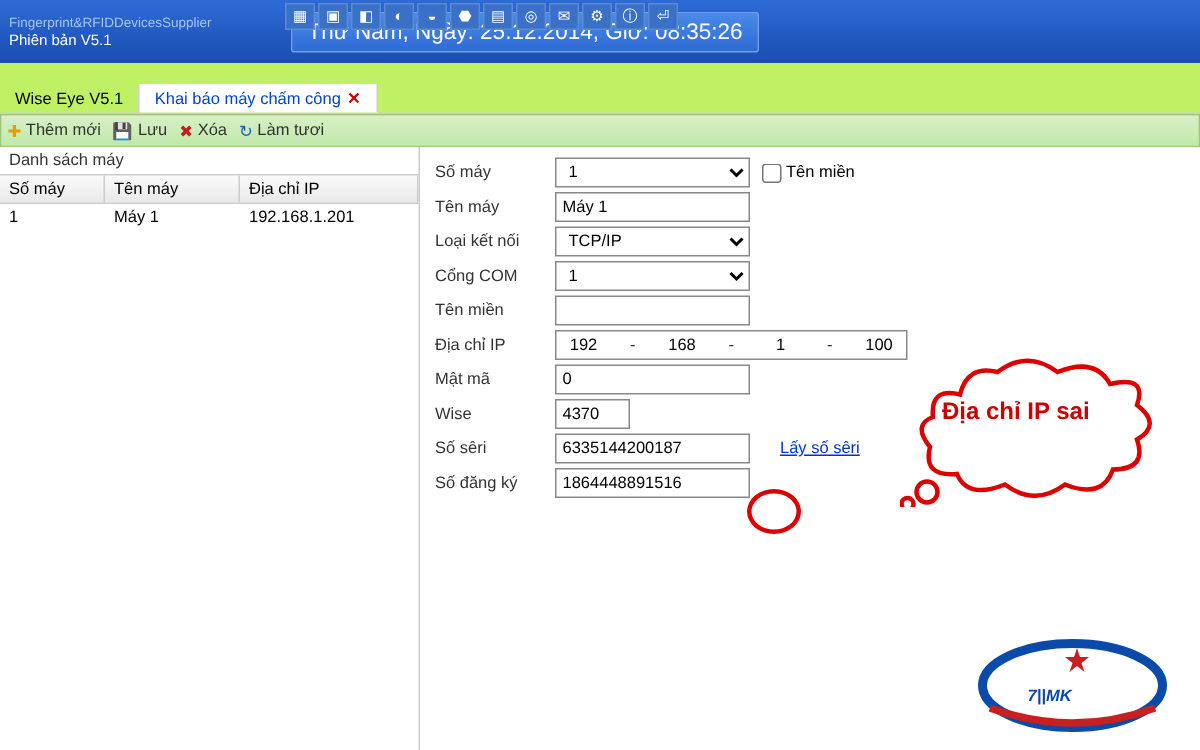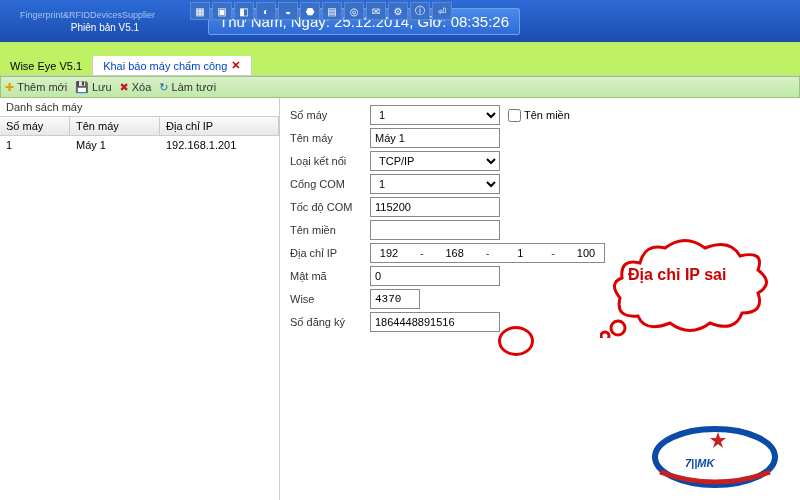--- a/index.html
+++ b/index.html
@@ -1,21 +1,21 @@
 <!DOCTYPE html>
 <html><head>
 <meta charset="utf-8">
 <style>
 * { box-sizing: border-box; margin: 0; padding: 0; font-family: Tahoma, Arial, sans-serif; font-size: 11px; }
 body { background: #fff; width: 800px; height: 500px; overflow: hidden; position: relative; }
 
 .header { background: linear-gradient(#2e6bd6, #1a4db0); height: 42px; display: flex; align-items: center; color: #fff; padding: 0 6px; }
-.header-left { width: 178px; font-size: 10px; color: #a8c4f0; margin-left: 14px; }
+.header-left { width: 178px; font-size: 10px; color: #a8c4f0; }
 .header-left .sup { font-size: 9px; }
-.header-left .ver { font-size: 10px; color: #fff; margin-top: 2px; text-align: center; padding-right: 8px; }
+.header-left .ver { font-size: 10px; color: #fff; margin-top: 2px; text-align: left; padding-right: 8px; }
 .header-date { background: linear-gradient(#4a8ae8, #2e6bd6); border: 1px solid #6fa0e8; border-radius: 2px; padding: 4px 10px; font-size: 15px; color: #fff; }
 .toolbar-icons { display: flex; gap: 2px; position: absolute; top: 2px; left: 190px; }
 .toolbar-icons .ico { width: 20px; height: 18px; background: #3a70c8; border: 1px solid #5a8ad0; display: flex; align-items: center; justify-content: center; font-size: 10px; color: #fff; cursor: pointer; }
 
 .tabs { display: flex; background: #bef264; border-bottom: 1px solid #ccc; height: 34px; align-items: flex-end; }
 .tab { padding: 3px 10px; border-right: 1px solid #ccc; display: flex; align-items: center; gap: 4px; cursor: pointer; }
 .tab.active { background: #fff; margin-top: 28px; }
 .tab .label { color: #0044cc; }
 .tab .close { color: #c00; font-weight: bold; cursor: pointer; }
 
@@ -39,21 +39,21 @@
 .list-row { display: flex; }
 .list-row .cell { padding: 3px 6px; }
 
 .right-panel { flex: 1; padding: 4px 10px; position: relative; }
 .right-panel .panel-title { padding: 3px 0; }
 .form-row { display: flex; align-items: center; margin: 3px 0; }
 .form-row .lbl { width: 80px; color: #333; }
 .form-row input[type=text], .form-row select { border: 1px solid #888; padding: 2px 4px; height: 20px; background: #fff; }
 .form-row select { width: 130px; }
 .form-row input[type=text] { width: 130px; }
-.form-row input.sm { width: 50px; font-family: Liberation Mono, monospace; }
+.form-row input.sm { width: 50px; }
 .chk { margin-left: 8px; display: flex; align-items: center; gap: 3px; }
 .ip-group { display: inline-flex; align-items: center; border: 1px solid #888; padding: 1px 3px; gap: 16px; }
 .ip-group input { border: none; width: 30px; text-align: center; height: 16px; outline: none; }
 .ip-group .dash { color: #333; }
 .link { color: #0033cc; text-decoration: underline; cursor: pointer; margin-left: 20px; }
 
 
 .callout { position: absolute; top: 130px; left: 320px; pointer-events: none; }
 .callout-text { position: absolute; top: 38px; left: 28px; font-size: 16px; font-weight: bold; color: #c00; white-space: nowrap; }
 .circle-ann { position: absolute; border: 3px solid #d00; border-radius: 50%; width: 36px; height: 30px; top: 228px; left: 218px; pointer-events: none; }
@@ -150,24 +150,20 @@
     <div class="form-row">
       <div class="lbl">Loại kết nối</div>
       <select><option>TCP/IP</option></select>
     </div>
 
     <div class="form-row">
       <div class="lbl">Cổng COM</div>
       <select><option>1</option></select>
     </div>
 
-    <div class="form-row">
-      <div class="lbl">Tốc độ COM</div>
-      <input type="text" value="115200" style="">
-    </div>
 
     <div class="form-row">
       <div class="lbl">Tên miền</div>
       <input type="text" value="" style="">
     </div>
 
     <div class="form-row">
       <div class="lbl">Địa chỉ IP</div>
       <div class="ip-group">
         <input value="192" style="">
@@ -183,20 +179,25 @@
     <div class="form-row">
       <div class="lbl">Mật mã</div>
       <input type="text" value="0" style="">
     </div>
 
     <div class="form-row">
       <div class="lbl">Wise</div>
       <input type="text" class="sm" value="4370" style="">
     </div>
 
+    <div class="form-row">
+      <div class="lbl">Số sêri</div>
+      <input type="text" value="6335144200187" style="">
+      <span class="link">Lấy số sêri</span>
+    </div>
 
     <div class="form-row">
       <div class="lbl">Số đăng ký</div>
       <input type="text" value="1864448891516" style="">
     </div>
 
     <div class="circle-ann"></div>
 
     <div class="callout">
       <svg width="180" height="110" viewBox="0 0 180 110">

